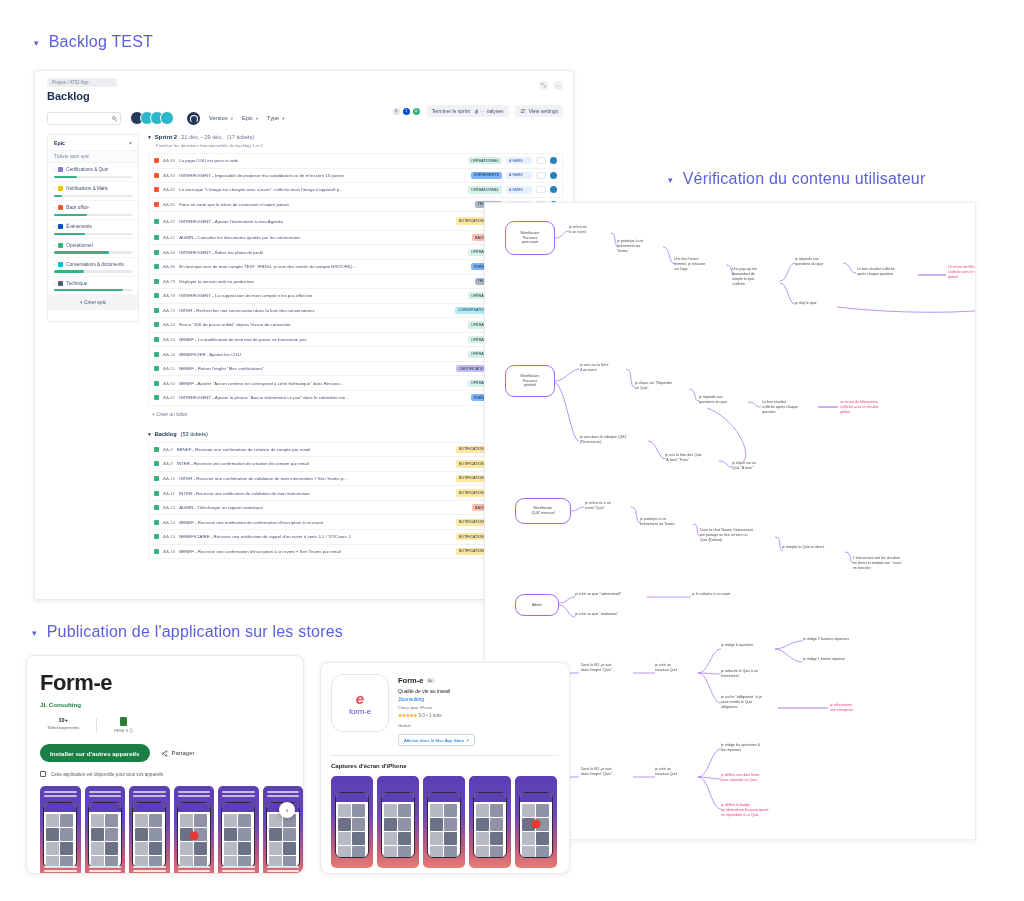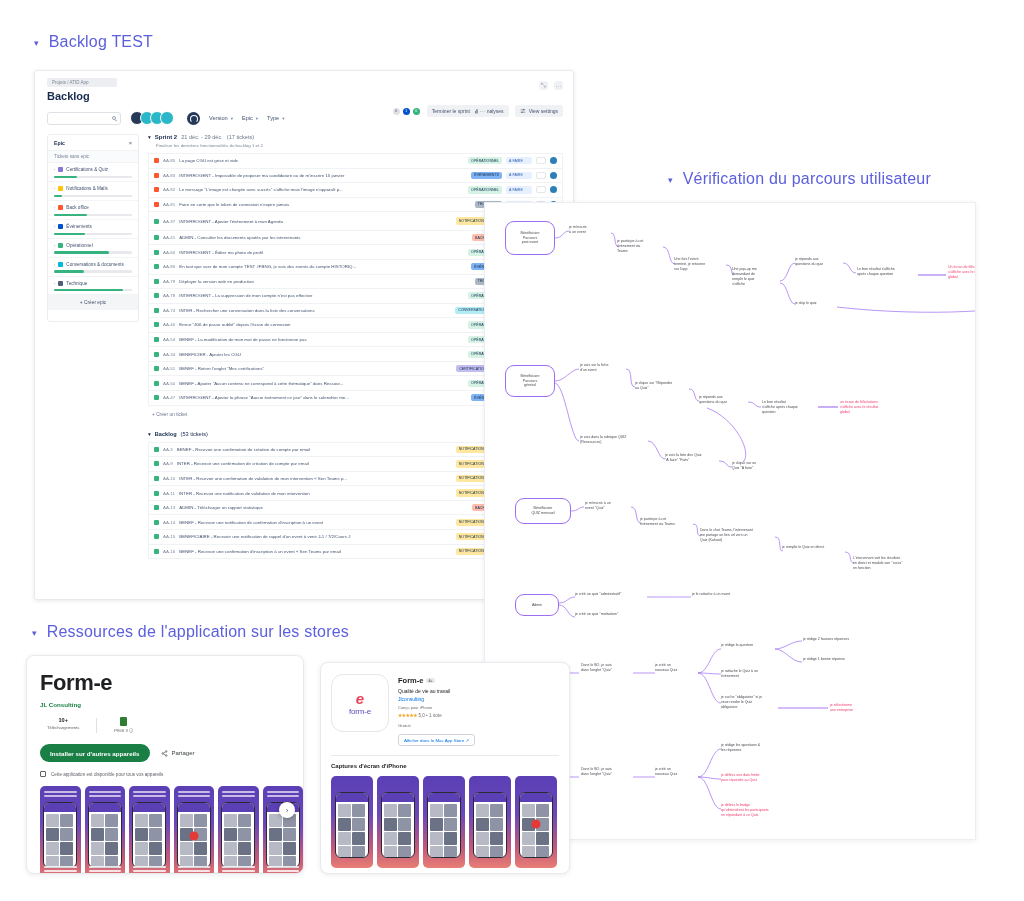--- a/index.html
+++ b/index.html
@@ -641,21 +641,21 @@
       <span style="width:7px;height:7px;border-radius:50%;background:#dfe1e6;font-size:3.6px;color:#42526e;display:flex;align-items:center;justify-content:center;">0</span>
       <span style="width:7px;height:7px;border-radius:50%;background:#0052cc;font-size:3.6px;color:#fff;display:flex;align-items:center;justify-content:center;">1</span>
       <span style="width:7px;height:7px;border-radius:50%;background:#36b37e;font-size:3.6px;color:#fff;display:flex;align-items:center;justify-content:center;">0</span>
       <span class="pill" style="margin-left:4px;">Terminer le sprint</span>
       <span class="icon-sq">···</span>
     </div>
   </div>
 
   <div class="sec-head" style="left:668px; top:170px;">
     <span class="caret">▾</span>
-    <span>Vérification du parcours utilisateur</span>
+    <span>Vérification du contenu utilisateur</span>
   </div>
 
   <div class="mindmap">
     <svg width="492" height="638">
       <g fill="none" stroke="#a77bf3" stroke-width="0.8">
         <path d="M70 35 C 78 35, 78 28, 84 28"></path>
         <path d="M126 30 C 132 30, 128 44, 134 44"></path>
         <path d="M178 44 C 186 44, 183 61, 190 61"></path>
         <path d="M241 62 C 249 62, 245 72, 249 72"></path>
         <path d="M295 78 C 303 78, 303 60, 310 60"></path>
@@ -784,21 +784,21 @@
         <div class="mnode red" style="left: 236px; top: 570px; width: 58px;">je définis une date limite
 pour répondre au Quiz</div>
         <div class="mnode red" style="left: 236px; top: 600px; width: 68px;">je définis le badge
 qu'obtiendront les participants
 en répondant à ce Quiz</div>
       </div>
   </div>
 
   <div class="sec-head" style="left:32px; top:623px;">
     <span class="caret">▾</span>
-    <span>Ressources de l'application sur les stores</span>
+    <span>Publication de l'application sur les stores</span>
   </div>
 
   <div class="store-card gp">
     <div class="gp-title">Form-e</div>
     <div class="gp-dev">JL Consulting</div>
     <div class="gp-stats">
       <div class="gp-stat">
         <div class="v">10+</div>
         <div class="l">Téléchargements</div>
       </div>

